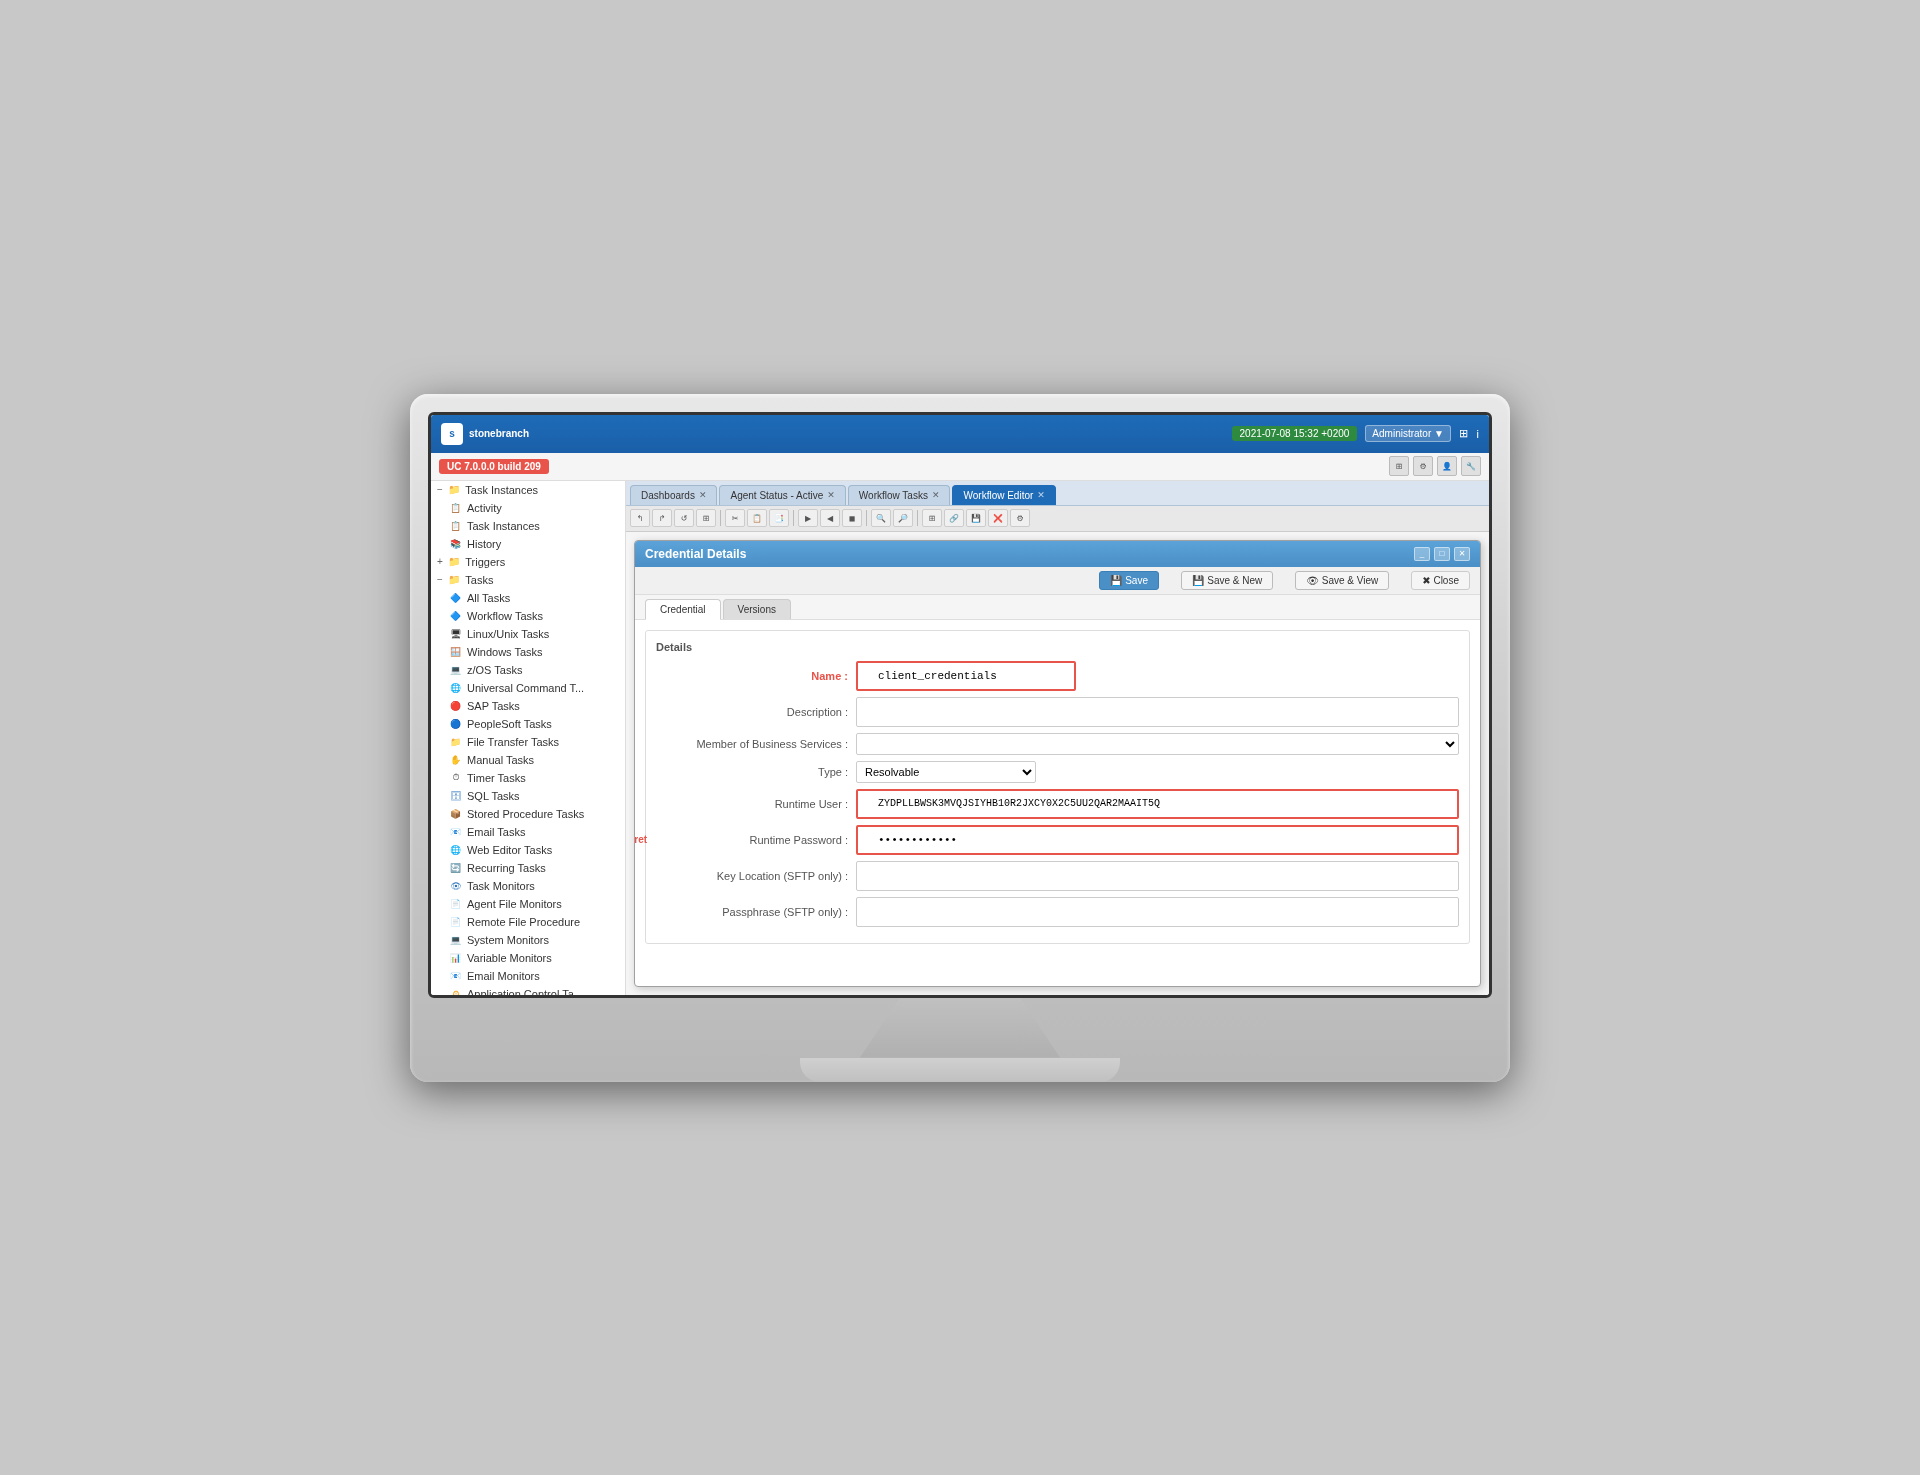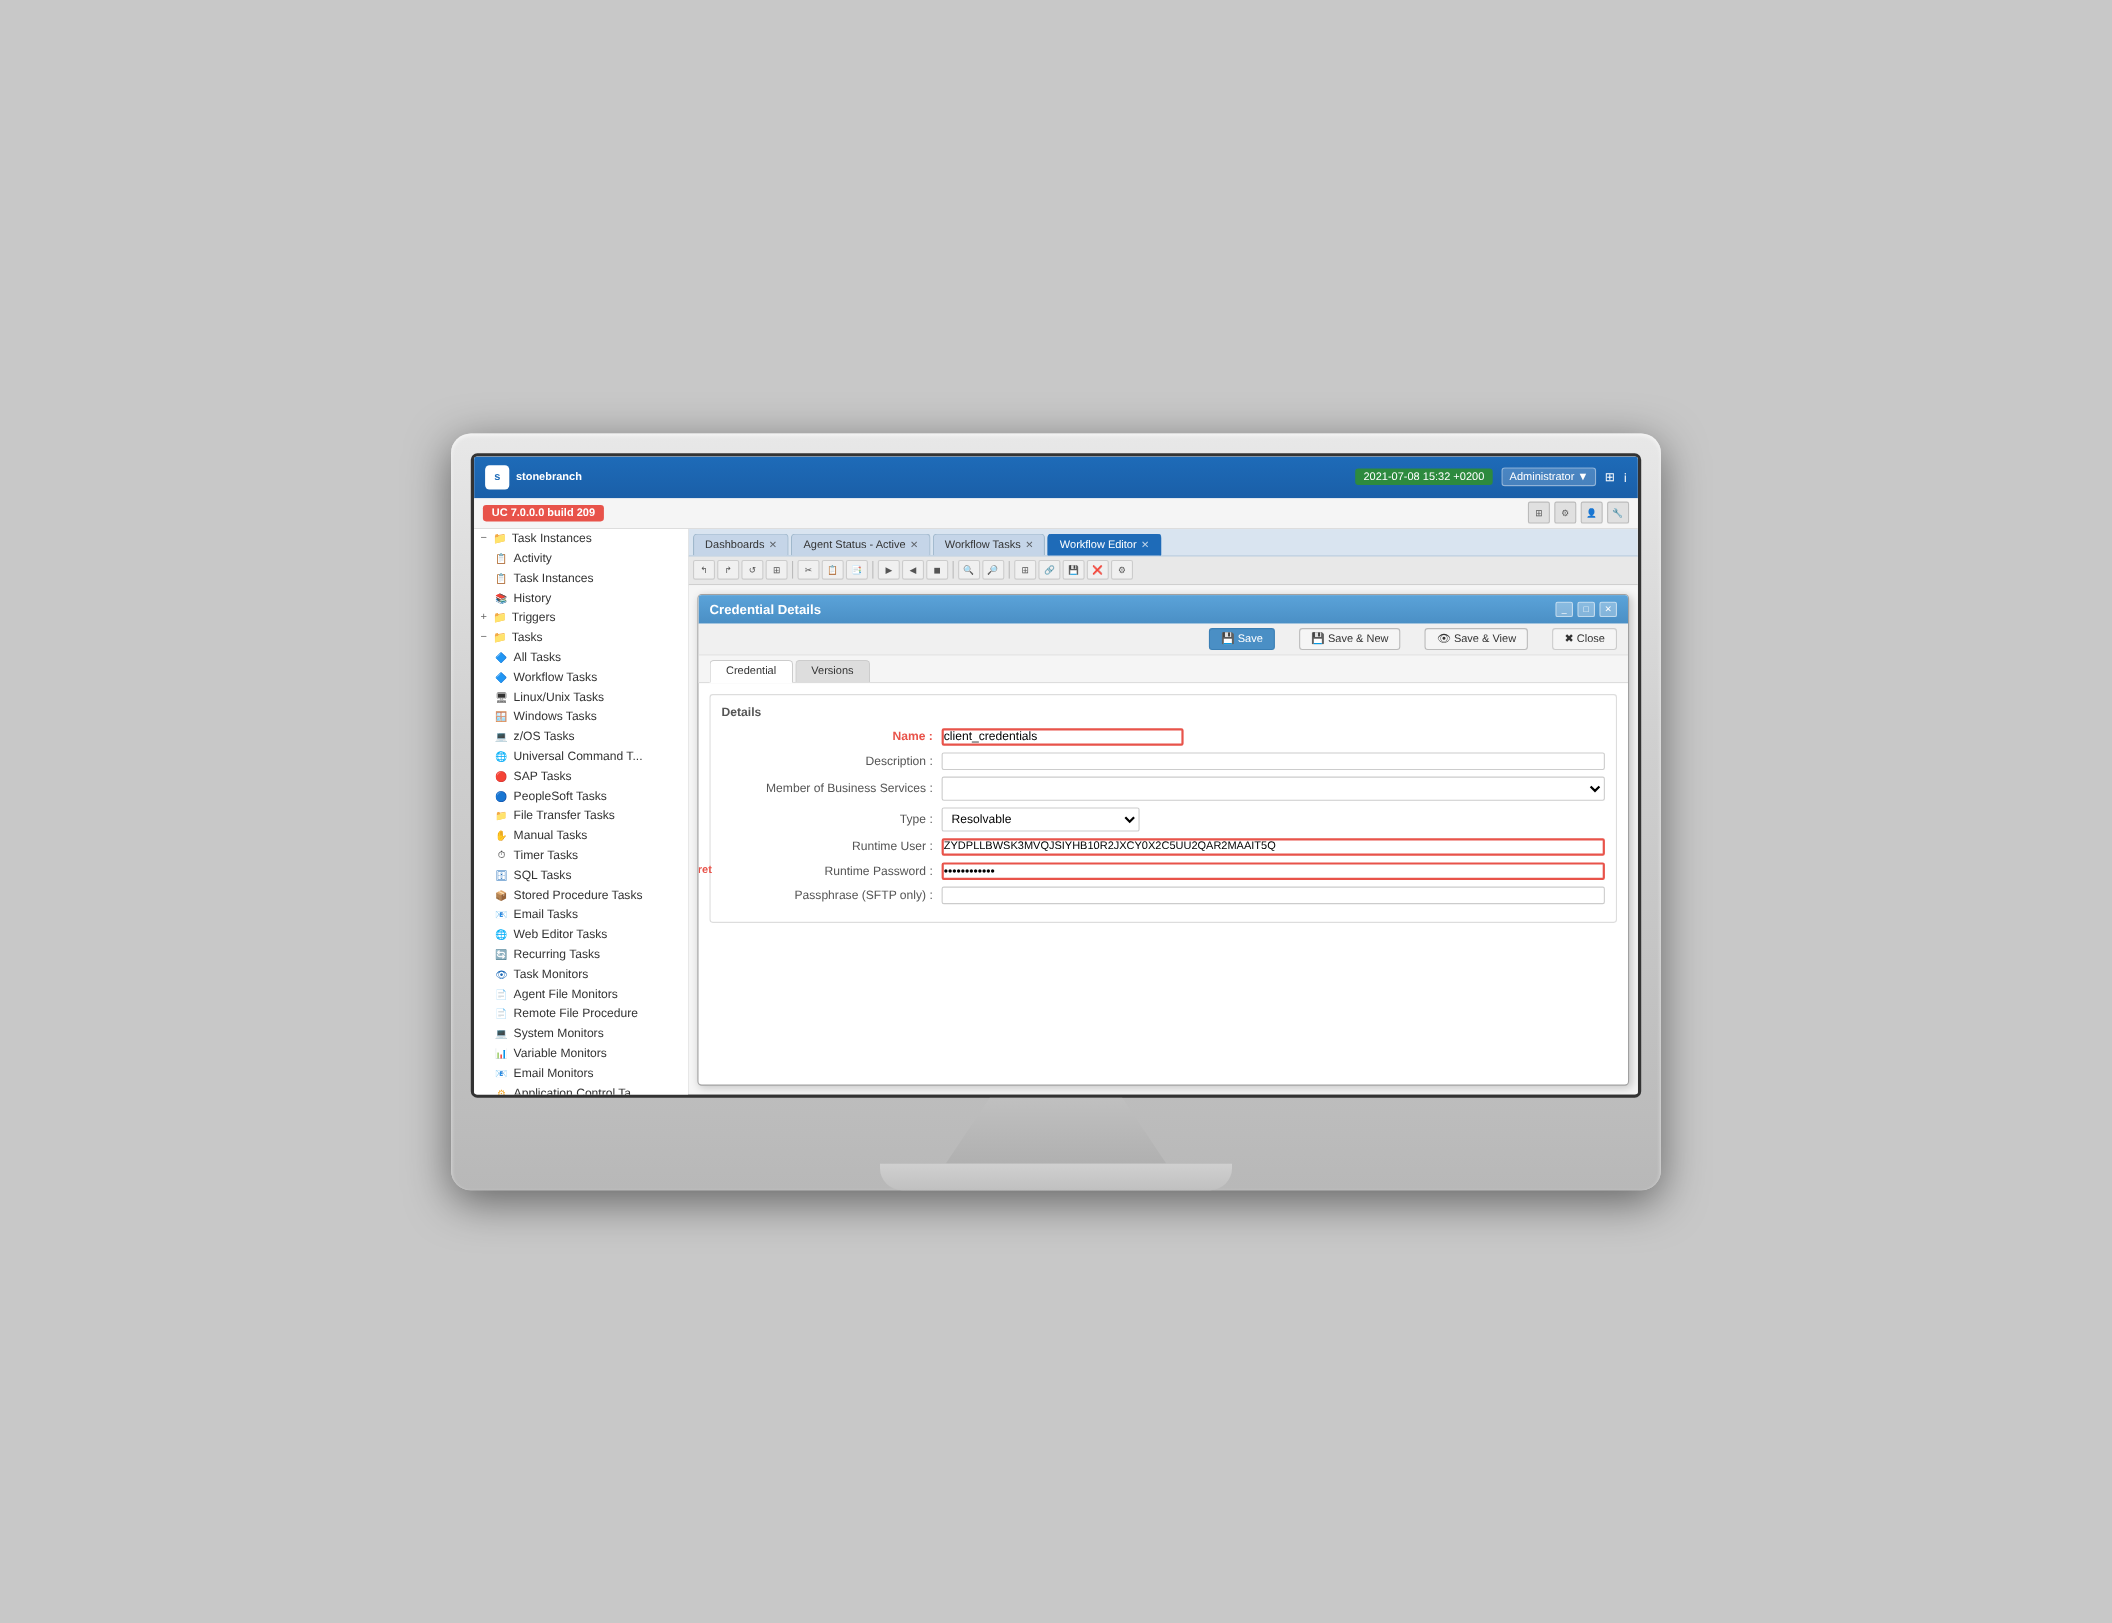--- a/index.html
+++ b/index.html
@@ -425,26 +425,27 @@
       font-size: 11px;
     }
 
     .form-label.required-label {
       color: #e8534a;
       font-weight: bold;
     }
 
     .form-input {
       flex: 1;
-      height: 16px;
+      height: 30px;
       border: 1px solid #ccc;
       border-radius: 2px;
-      padding: 0 0;
+      padding: 0 20px;
       font-size: 11px;
       background: white;
+      font-family: Liberation Mono, monospace;
     }
 
     .form-input.highlighted {
       border: 2px solid #e8534a;
     }
 
     .form-select {
       flex: 1;
       height: 22px;
       border: 1px solid #ccc;
@@ -732,20 +733,24 @@
                       <label class="form-label" style="width:200px; min-width:200px; text-align:right; padding-right:8px; color:#555; font-size:11px;">Runtime User :</label>
                       <input class="form-input highlighted" type="text" value="ZYDPLLBWSK3MVQJSIYHB10R2JXCY0X2C5UU2QAR2MAAIT5Q" style="font-size: 10px; border: 2px solid rgb(232, 83, 74);">
                     </div>
 
                     <div class="form-row-relative">
                       <span class="annotation-left">client_secret</span>
                       <label class="form-label" style="width:200px; min-width:200px; text-align:right; padding-right:8px; color:#555; font-size:11px;">Runtime Password :</label>
                       <input class="form-input" type="password" value="••••••••••••" style="border: 2px solid rgb(232, 83, 74);">
                     </div>
 
+                    <div class="form-row">
+                      <label class="form-label">Key Location (SFTP only) :</label>
+                      <input class="form-input" type="text" style="">
+                    </div>
 
                     <div class="form-row">
                       <label class="form-label">Passphrase (SFTP only) :</label>
                       <input class="form-input" type="password" style="">
                     </div>
 
                   </div>
                 </div>
 
               </div>

